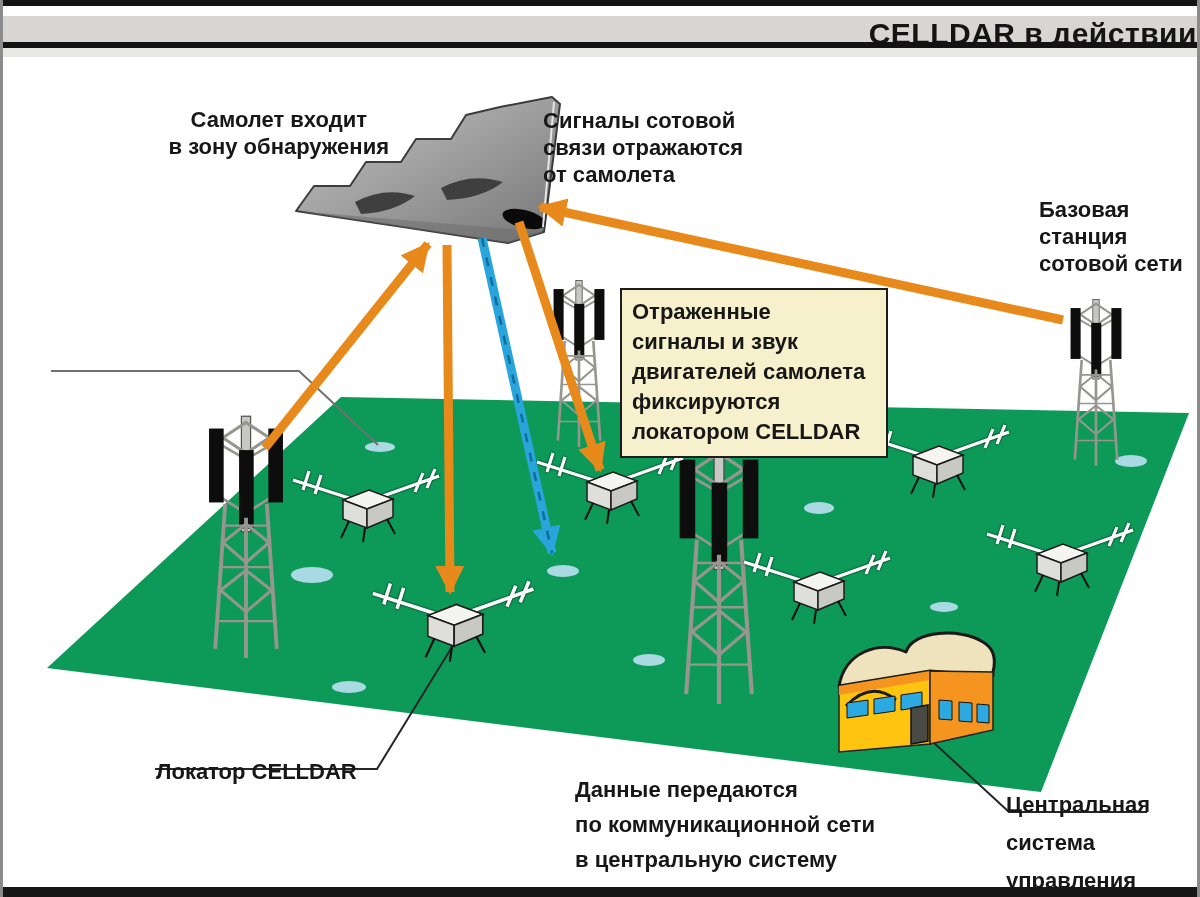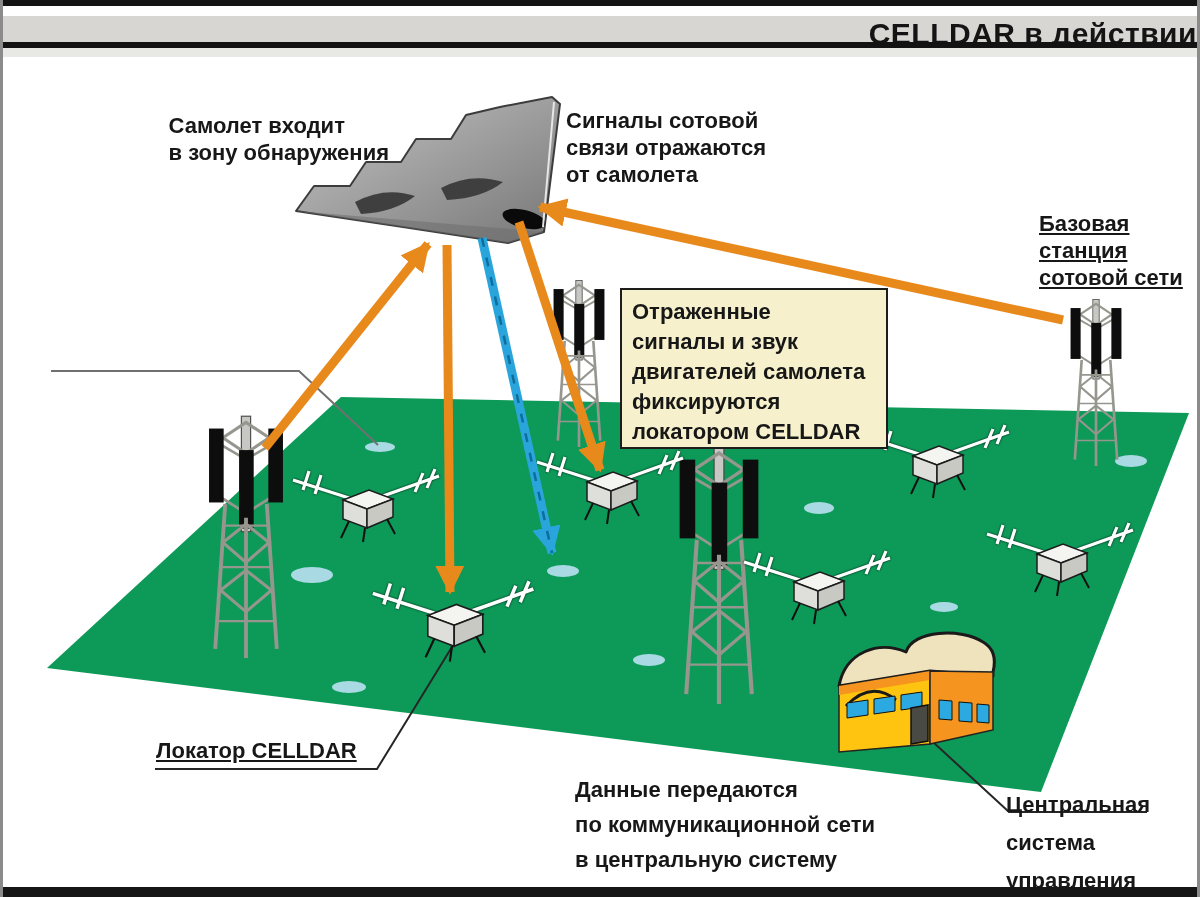--- a/index.html
+++ b/index.html
@@ -12,21 +12,21 @@
   .topbar1{position:absolute;left:0;top:0;width:100%;height:6px;background:#131313;}
   .titlebar{position:absolute;left:0;top:6px;width:100%;height:36px;background:var(--titlebar_bg);
     display:flex;align-items:center;justify-content:flex-end;margin-top:10px;}
   .title{font-size:30px;font-weight:bold;color:#141414;letter-spacing:.5px;}
   .topbar2{position:absolute;left:0;top:42px;width:100%;height:6px;background:#131313;}
   .subbar{position:absolute;left:0;top:48px;width:100%;height:9px;background:#e8e8e5;}
   .bottombar{position:absolute;left:0;bottom:0;width:100%;height:10px;background:#161616;}
   svg.scene{position:absolute;left:0;top:0;display:block;}
   .label{position:absolute;font-weight:bold;color:var(--ink);font-size:22px;line-height:27px;white-space:pre-line;}
   .note{position:absolute;left:617px;top:288px;width:244px;background:var(--note_bg);
-    border:2px solid #1d1d1d;padding:7px 10px 0;font-size:22px;line-height:30px;
+    border:2px solid #1d1d1d;padding:7px 10px 9px;font-size:22px;line-height:30px;
     font-weight:bold;color:var(--ink);white-space:pre-line;}
   
   .field{fill:var(--field_green);}
   .pond{fill:var(--ellipse_blue);}
   .arrow{stroke-width:9;fill:none;stroke-linecap:butt;}
   .sh-o{stroke:var(--accent_orange);}
   .sh-b{stroke:var(--signal_blue);}
   .mh-o{fill:var(--accent_orange);}
   .mh-b{fill:var(--signal_blue);}
   .ldr{stroke:#262626;stroke-width:2;fill:none;}
@@ -135,34 +135,34 @@
     </g>
 
     <path class="arrow sh-o" marker-end="url(#ah-o)" d="M262,448 L425,244"></path>
     <path class="arrow sh-o" marker-end="url(#ah-o)" d="M1060,320 L537,207"></path>
     <path class="arrow sh-o" marker-end="url(#ah-o)" d="M444,245 L447,592"></path>
     <path class="arrow sh-o" marker-end="url(#ah-o)" d="M516,222 L597,470"></path>
     <path class="arrow sh-b" marker-end="url(#ah-b)" d="M479,238 L549,553"></path>
     <path d="M479,238 L549,553" stroke="#0d6e9e" stroke-width="2.5" stroke-dasharray="9 11" fill="none"></path>
   </svg>
 
-  <div class="label" style="right:808px;top:112px;text-align:left;margin-left:16px;">Самолет входит
+  <div class="label" style="right:808px;top:106px;text-align:center;margin-left:16px;">Самолет входит
 в зону обнаружения</div>
-  <div class="label" style="left:563px;top:107px;">Сигналы сотовой
+  <div class="label" style="left:540px;top:107px;">Сигналы сотовой
 связи отражаются
 от самолета</div>
-  <div class="label" style="left:1036px;top:210px;text-decoration:underline;">Базовая
+  <div class="label" style="left:1036px;top:196px;">Базовая
 станция
 сотовой сети</div>
   <div class="note">Отраженные
 сигналы и звук
 двигателей самолета
 фиксируются
 локатором CELLDAR</div>
-  <div class="label" style="left:153px;top:737px;text-decoration:underline;">Локатор CELLDAR</div>
+  <div class="label" style="left:153px;top:758px;">Локатор CELLDAR</div>
   <div class="label" style="right:322px;top:772px;text-align:left;line-height:35px;">Данные передаются
 по коммуникационной сети
 в центральную систему
 управления</div>
   <div class="label" style="left:1003px;top:786px;line-height:38px;">Центральная
 система
 управления</div>
 
   <div class="bottombar"></div>
 </div>

